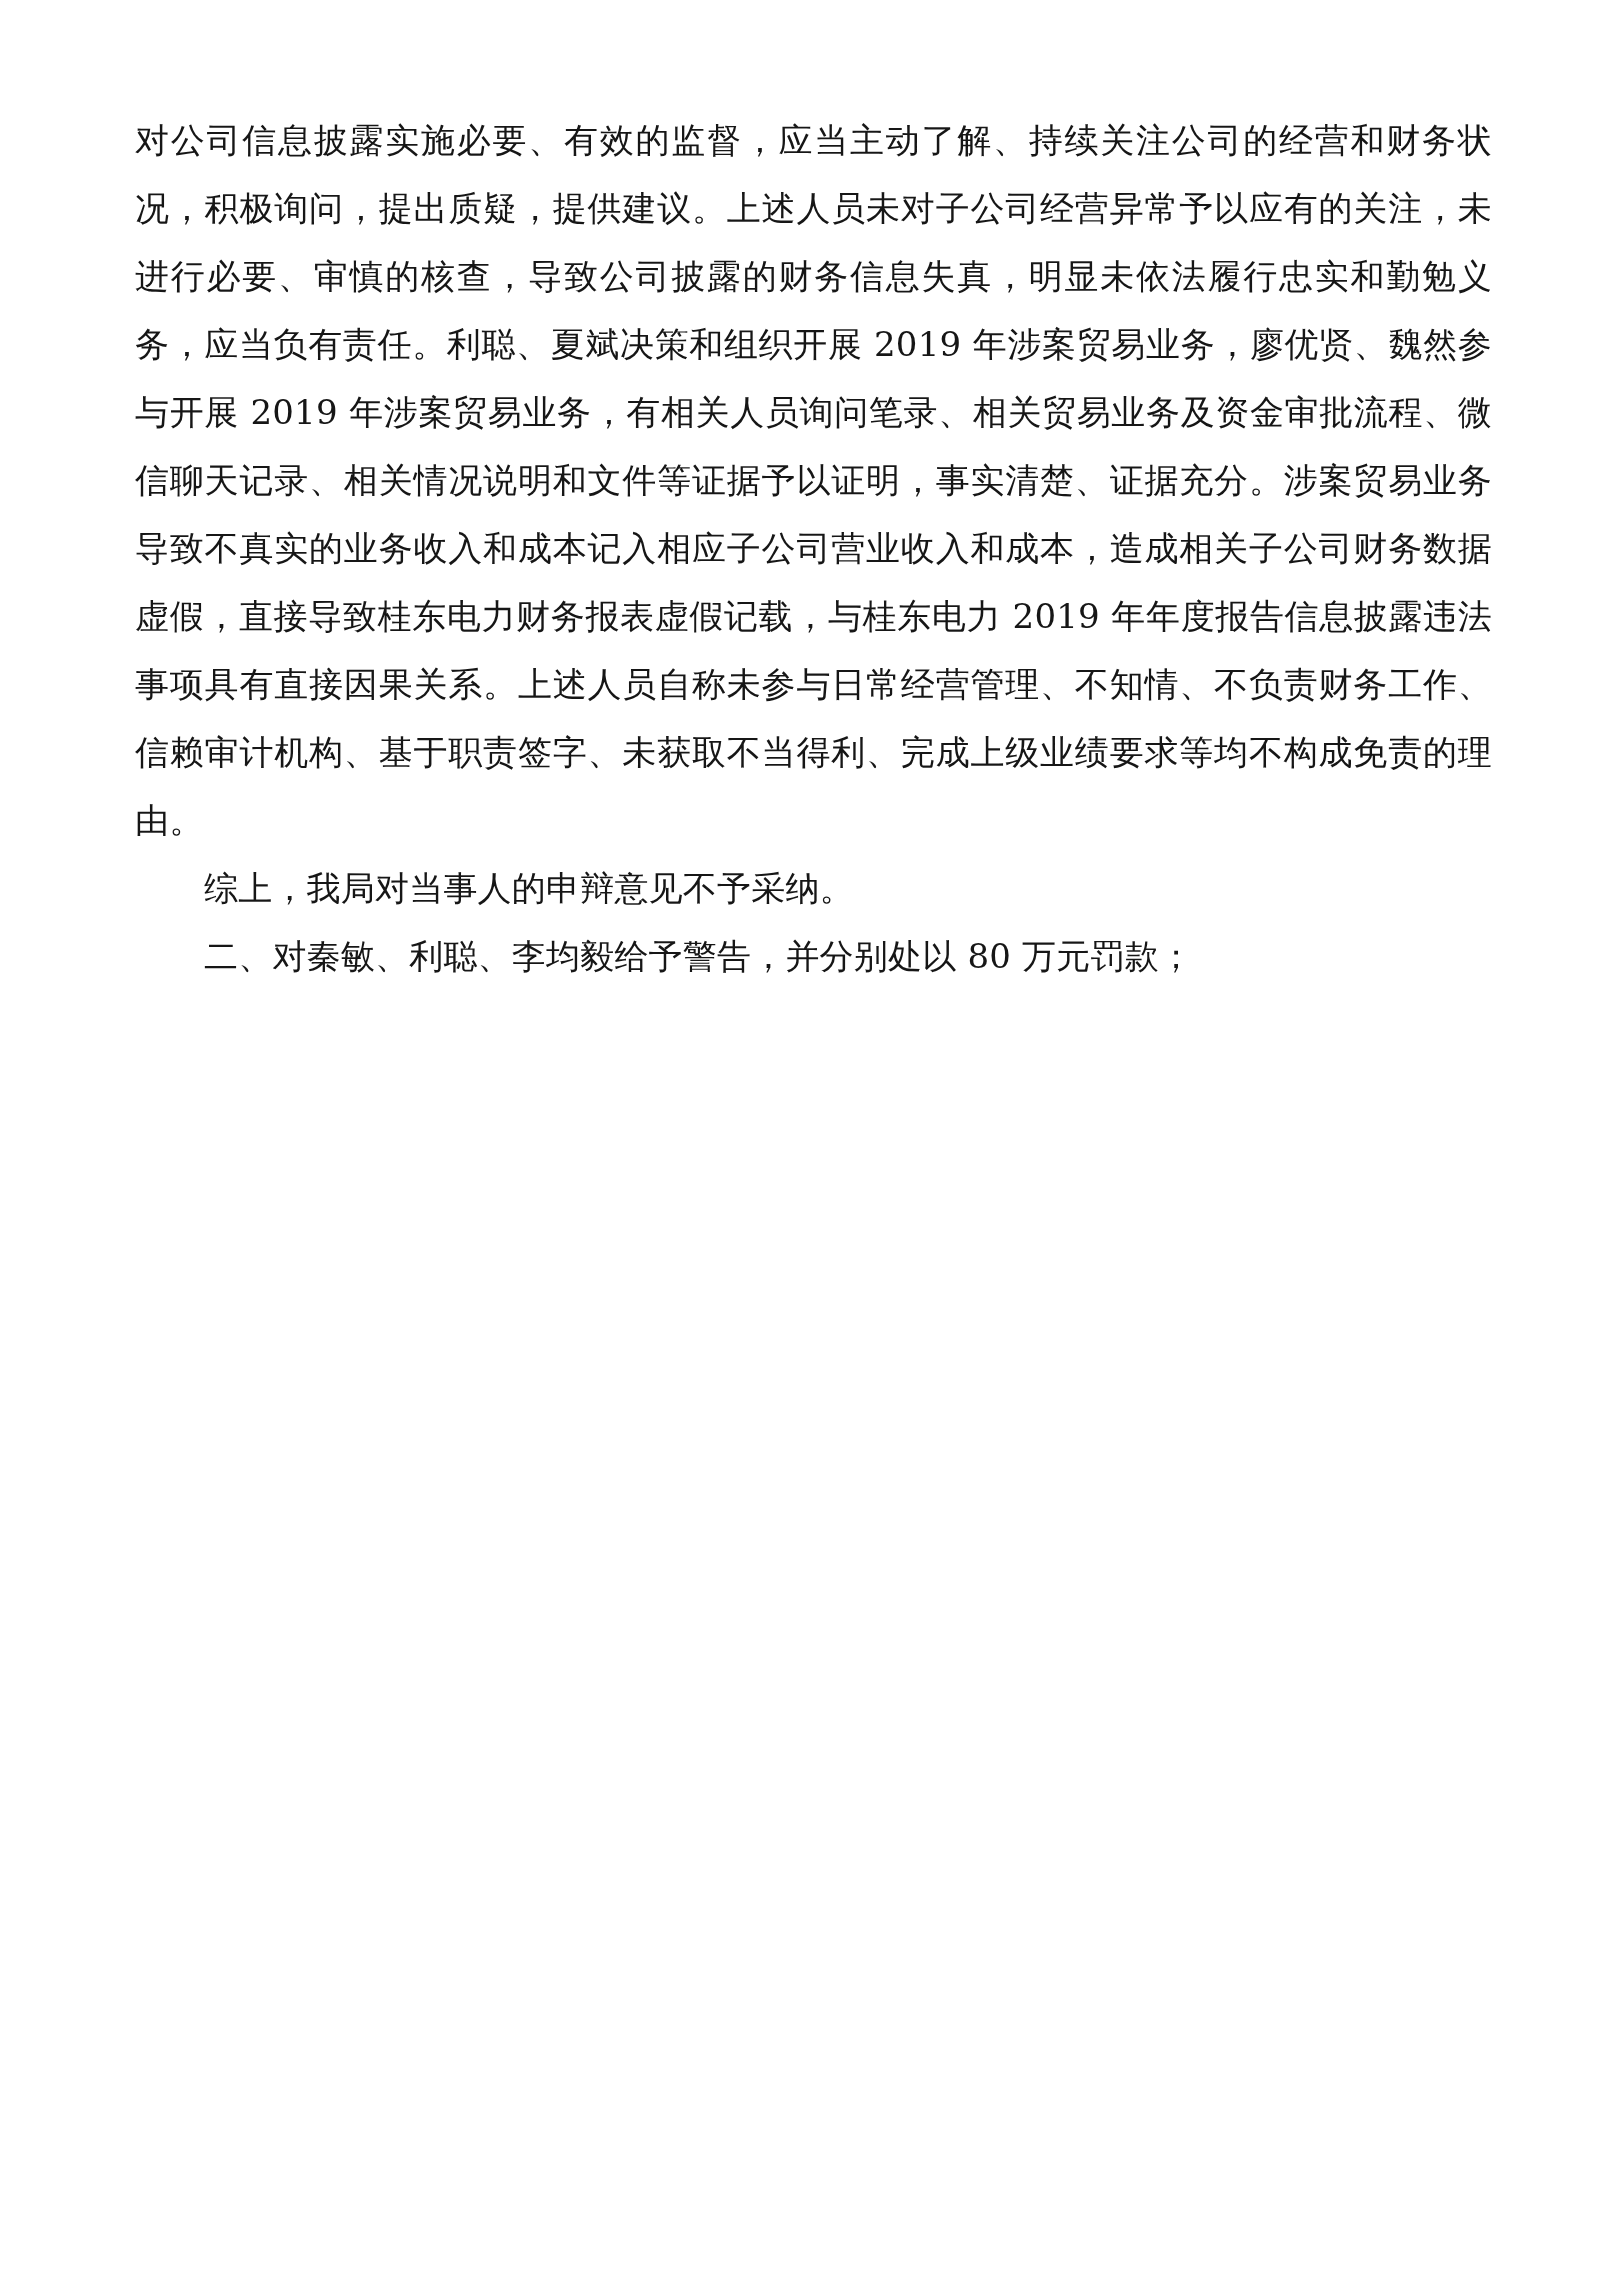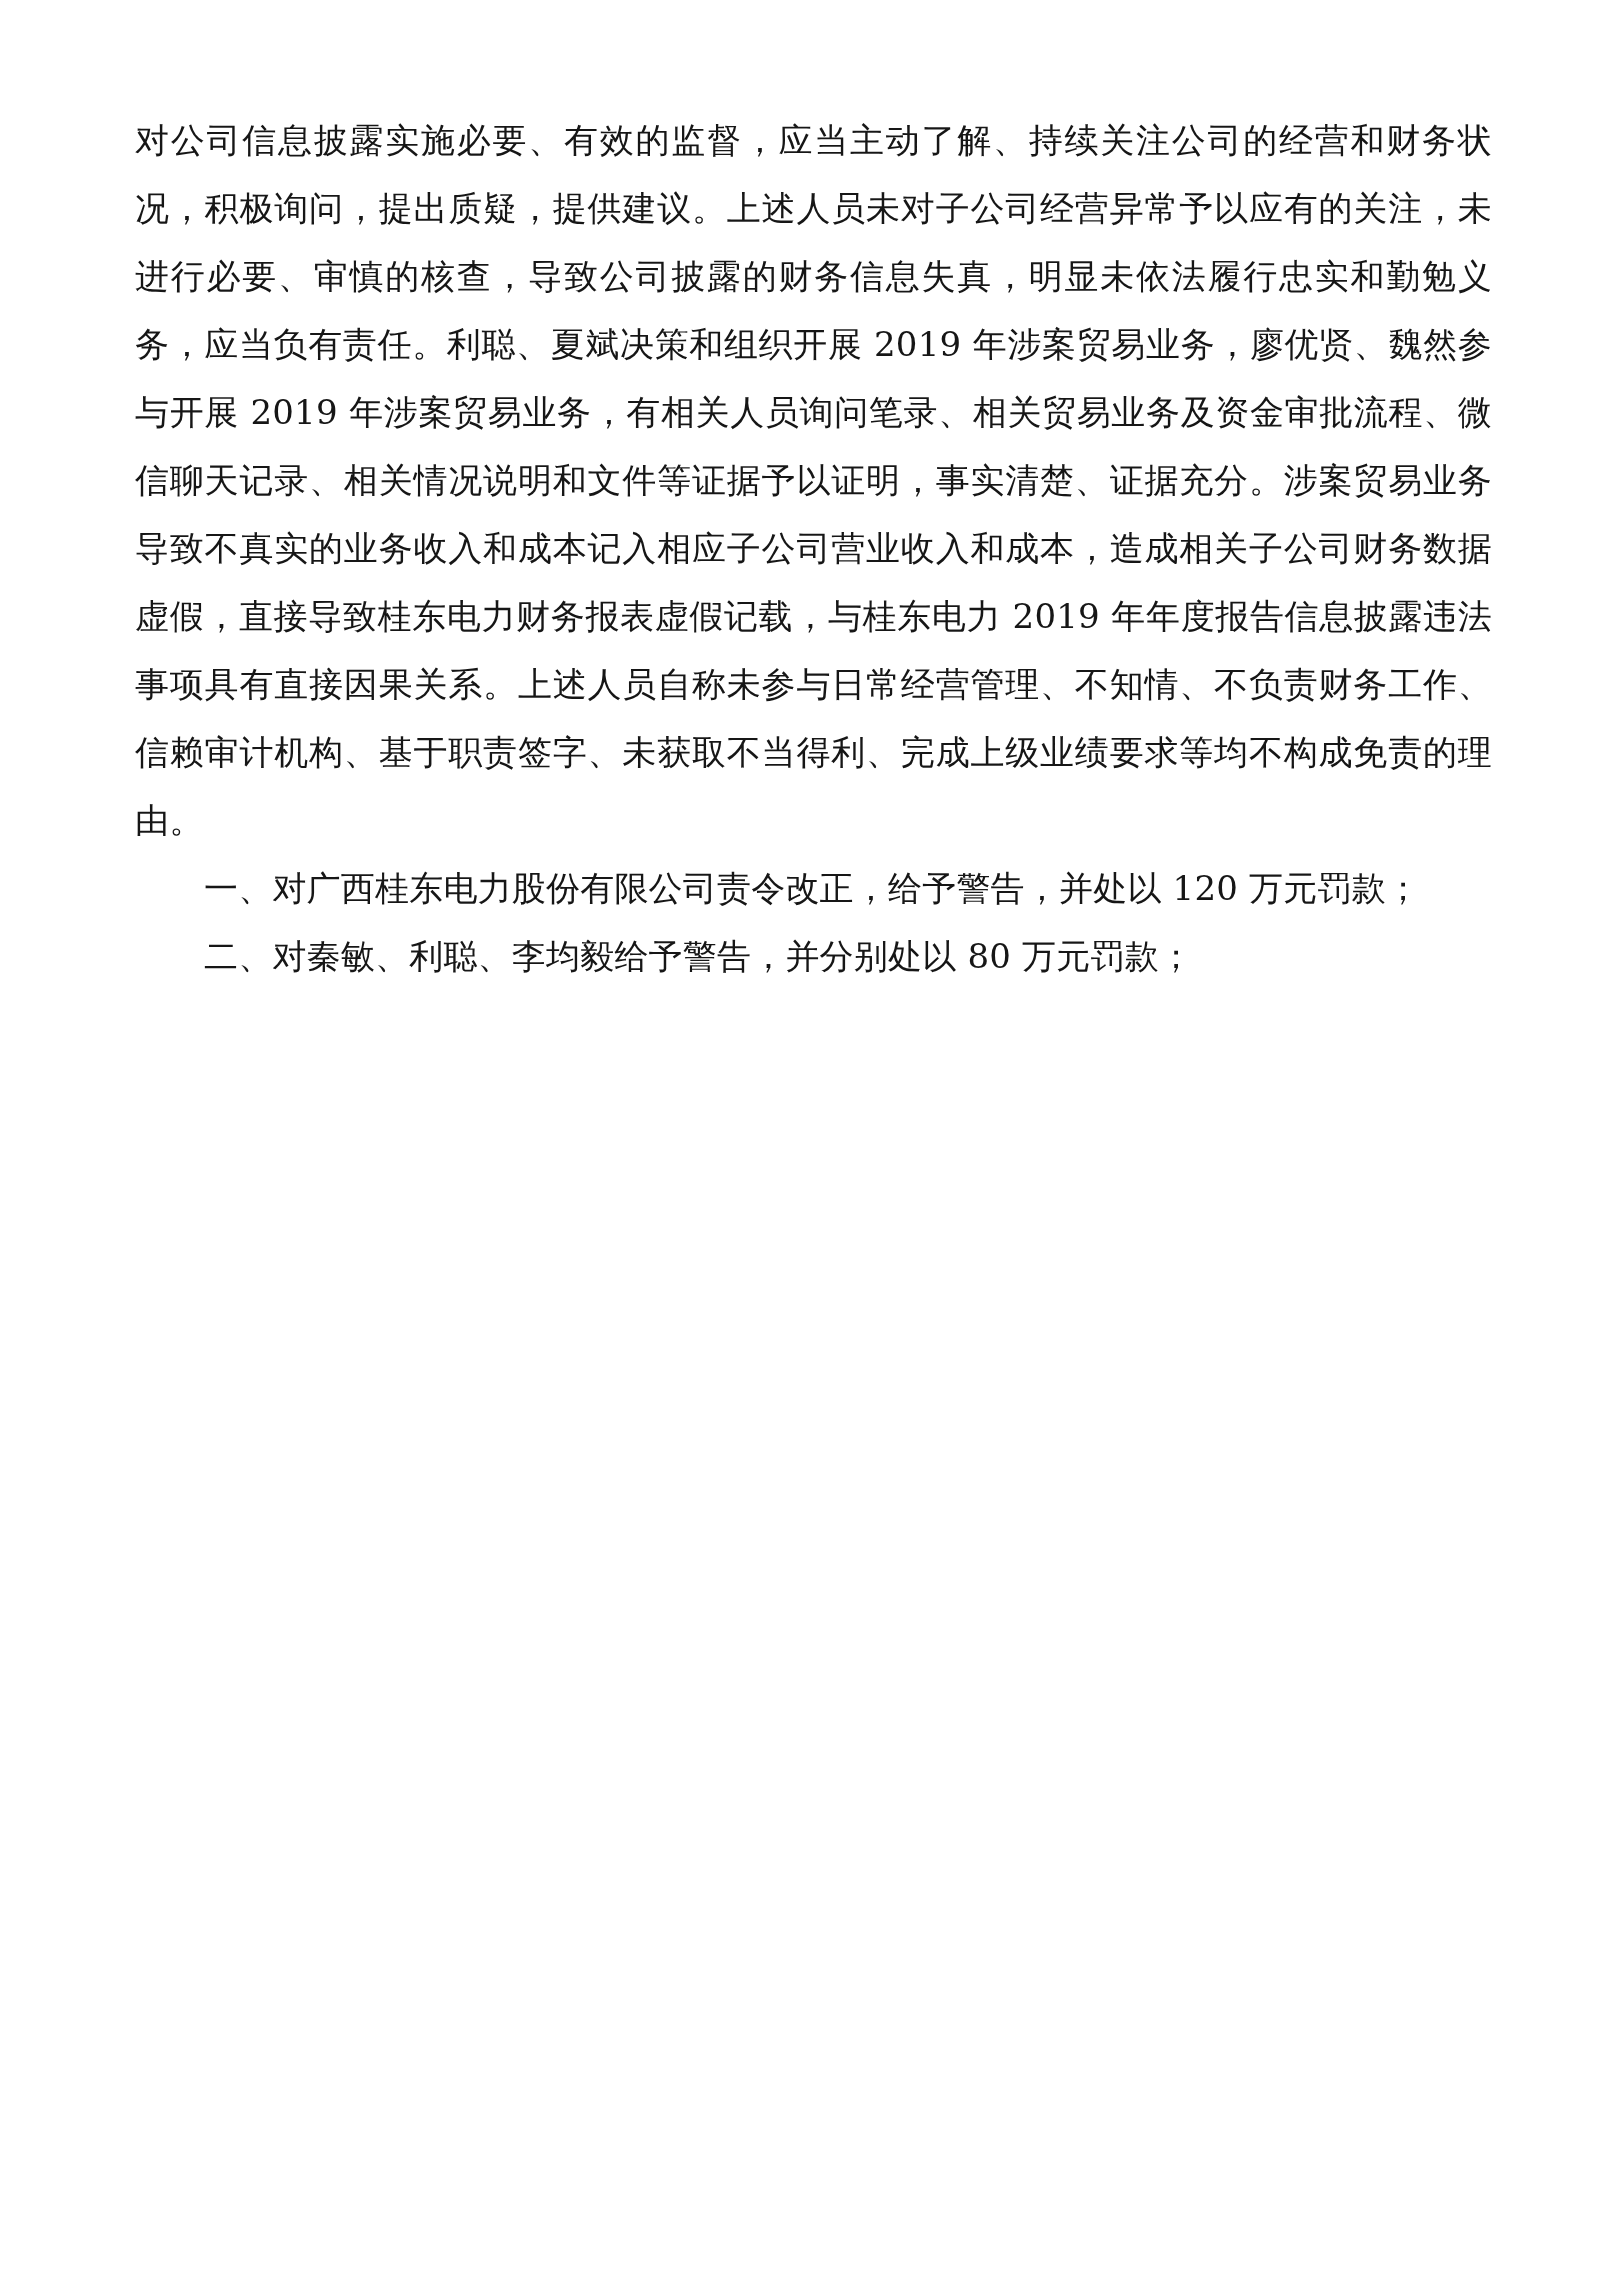--- a/index.html
+++ b/index.html
@@ -52,23 +52,23 @@
 <body>
 
 <div class="page">
 
   <div class="content">
 
     <p class="para">对公司信息披露实施必要、有效的监督，应当主动了解、持续关注公司的经营和财务状况，积极询问，提出质疑，提供建议。上述人员未对子公司经营异常予以应有的关注，未进行必要、审慎的核查，导致公司披露的财务信息失真，明显未依法履行忠实和勤勉义务，应当负有责任。利聪、夏斌决策和组织开展 2019 年涉案贸易业务，廖优贤、魏然参与开展 2019 年涉案贸易业务，有相关人员询问笔录、相关贸易业务及资金审批流程、微信聊天记录、相关情况说明和文件等证据予以证明，事实清楚、证据充分。涉案贸易业务导致不真实的业务收入和成本记入相应子公司营业收入和成本，造成相关子公司财务数据虚假，直接导致桂东电力财务报表虚假记载，与桂东电力 2019 年年度报告信息披露违法事项具有直接因果关系。上述人员自称未参与日常经营管理、不知情、不负责财务工作、 信赖审计机构、基于职责签字、未获取不当得利、完成上级业绩要求等均不构成免责的理由。</p>
 
 
 
+    <p class="para indent">综上，我局对当事人的申辩意见不予采纳。</p>
 
 
-    <p class="para indent">一、对广西桂东电力股份有限公司责令改正，给予警告，并处以 120 万元罚款；</p>
 
     <p class="para indent">二、对秦敏、利聪、李均毅给予警告，并分别处以 80 万元罚款；</p>
 
 
 
 
   </div>
 
   <div class="page-number">5</div>
 

